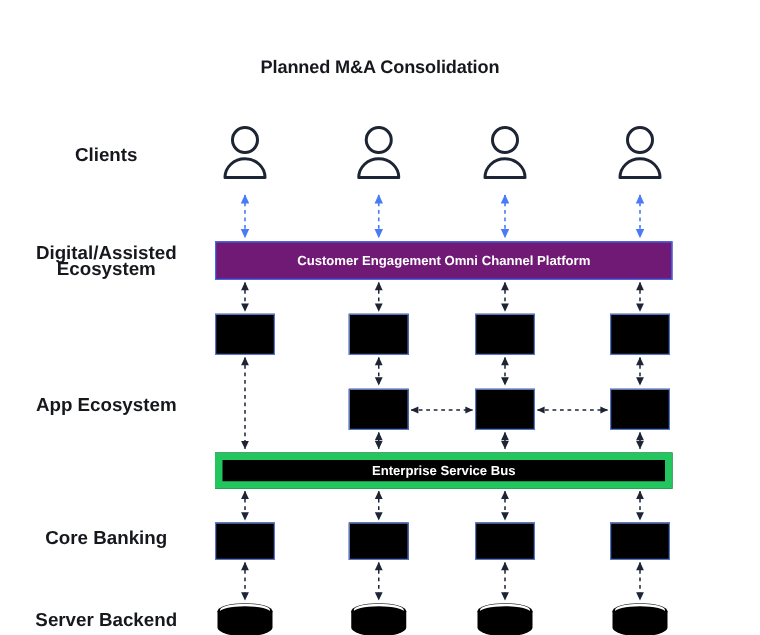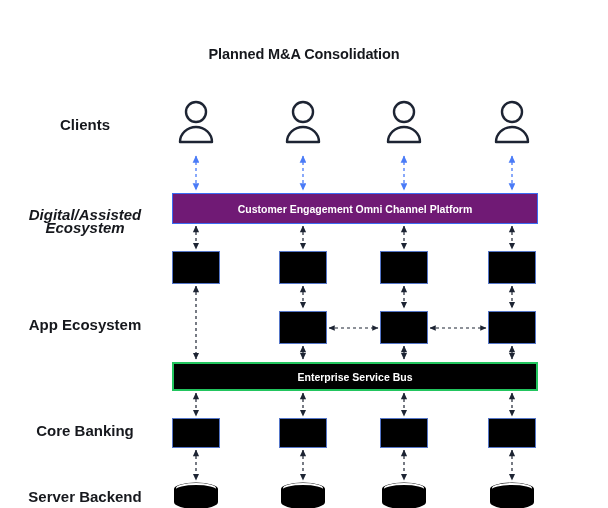--- a/index.html
+++ b/index.html
@@ -37,21 +37,21 @@
     position: absolute;
     width: 150px;
     left: 10px;
     text-align: center;
     font-size: 15px;
     font-weight: bold;
     color: #16181d;
     line-height: 13px;
   }
   .lbl-clients   { top: 78px; }
-  .lbl-digital   { top: 168px; font-style: italic; }
+  .lbl-digital   { top: 156px; }
   .lbl-app       { top: 278px; }
   .lbl-core      { top: 384px; }
   .lbl-server    { top: 450px; }
 
   .svg-layer {
     position: absolute;
     left: 0;
     top: 0;
     width: 608px;
     height: 508px;
@@ -73,21 +73,21 @@
     box-sizing: border-box;
     border: 1px solid #3b6cf4;
   }
   .esb-bar {
     position: absolute;
     left: 172px;
     top: 322px;
     width: 366px;
     height: 29px;
     background: #000000;
-    border: 2px solid #22c55e;
+    border: 6px solid #22c55e;
     box-sizing: border-box;
     display: flex;
     align-items: center;
     justify-content: center;
     color: #ffffff;
     font-size: 10.5px;
     font-weight: bold;
   }
   .node-box {
     position: absolute;

